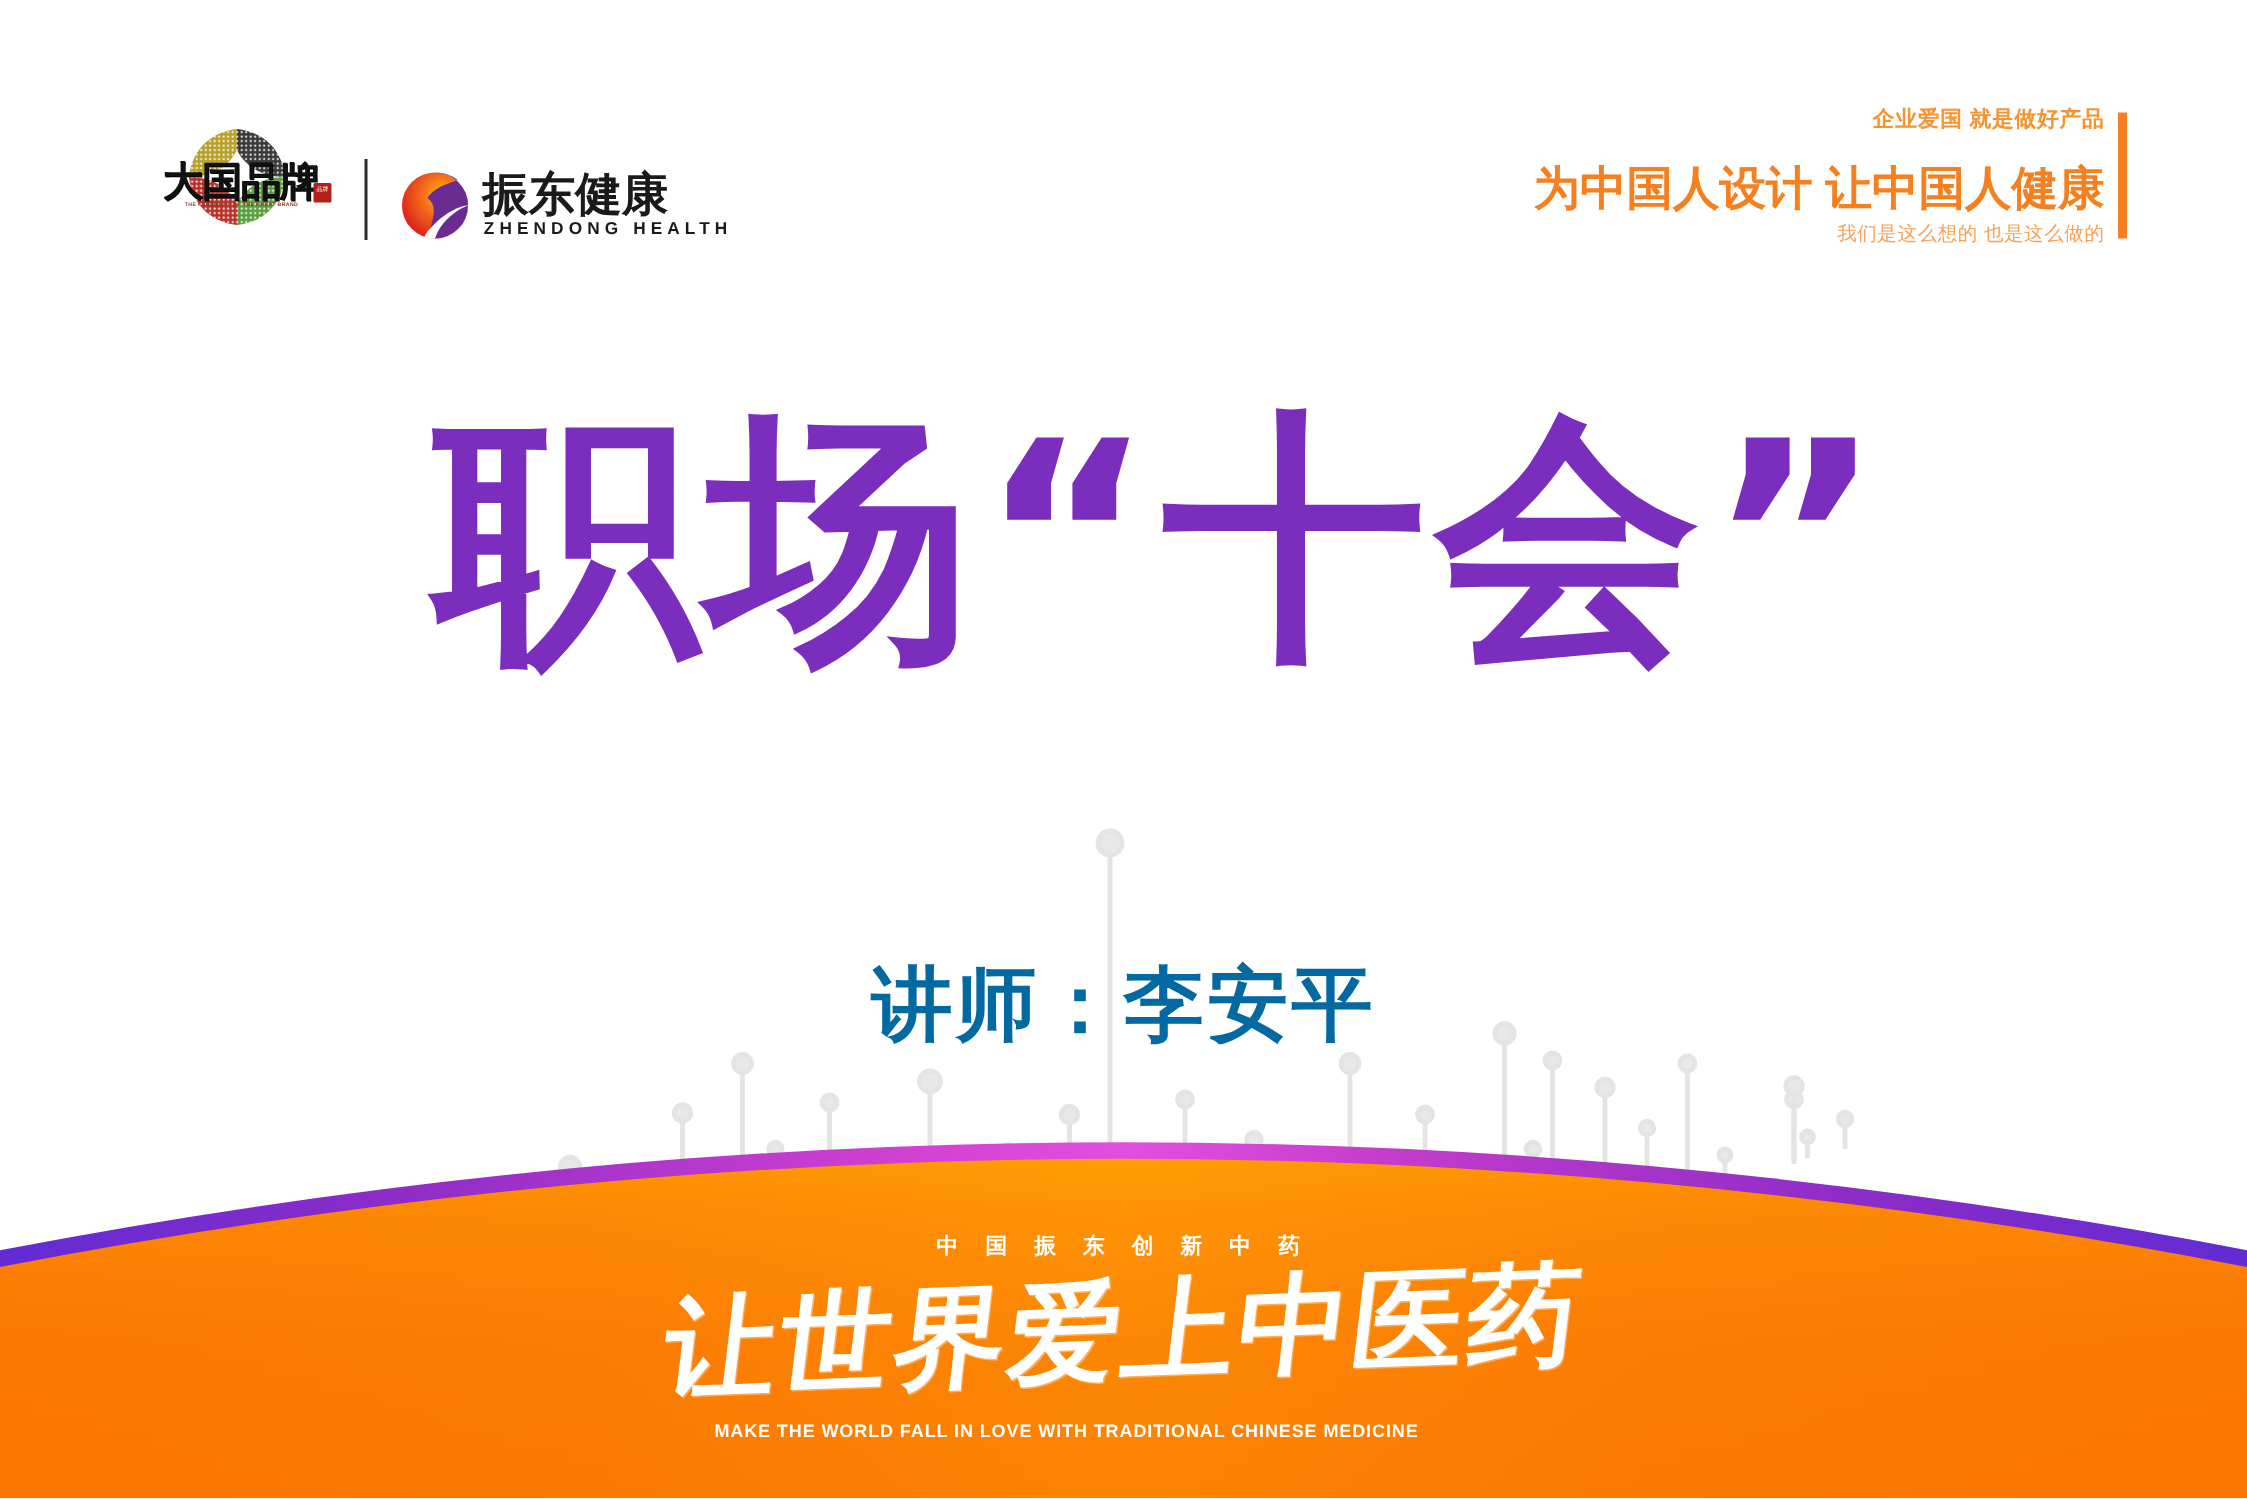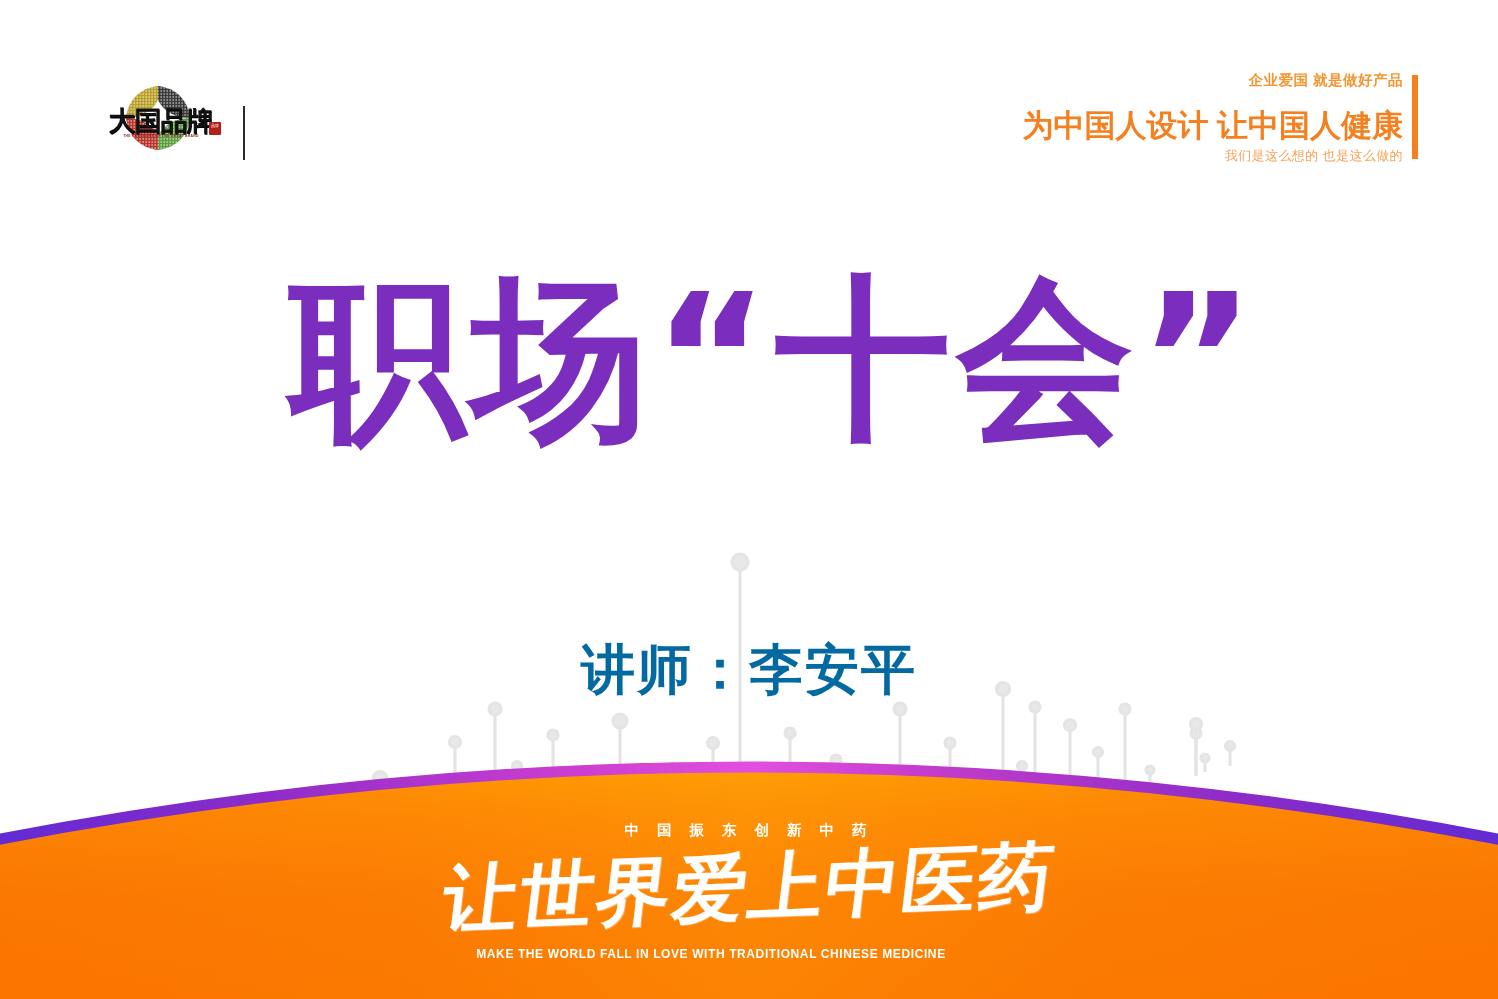--- a/index.html
+++ b/index.html
@@ -173,20 +173,39 @@
           <path d="M40 72 C22 70 10 58 8 40 C22 40 34 46 40 58 Z" fill="url(#dots)"></path>
         </g>
       </svg>
       <div class="guopin-word">大国品牌</div>
       <div class="guopin-en">THE CEREMONY OF THE GREAT BRAND</div>
       <div class="guopin-seal">品牌</div>
     </div>
 
     <div class="divider-bar"></div>
 
+    <div class="zd-logo">
+      <svg class="zd-mark" viewBox="0 0 46 46">
+        <defs>
+          <radialGradient id="zdg" cx="62%" cy="36%" r="72%">
+            <stop offset="0%" stop-color="#FFC000"></stop>
+            <stop offset="45%" stop-color="#F36A1C"></stop>
+            <stop offset="100%" stop-color="#D81A1A"></stop>
+          </radialGradient>
+        </defs>
+        <circle cx="23" cy="23" r="22" fill="url(#zdg)"></circle>
+        <path d="M23 1 A22 22 0 0 1 23 45 C14 40 29 27 18 18 C24 9 35 8 38 6 A22 22 0 0 0 23 1 Z" fill="#6B2C91"></path>
+        <path d="M16 44 A22 22 0 0 0 45 23 C40 23 30 28 24 34 C20 38 17 41 16 44 Z" fill="#ffffff"></path>
+        <path d="M23 45 A22 22 0 0 0 45 23 C39 25 31 31 27 37 C25 40 23.6 43 23 45 Z" fill="#6B2C91"></path>
+      </svg>
+      <div class="zd-text-wrap">
+        <div class="zd-cn">振东健康</div>
+        <div class="zd-en">ZHENDONG HEALTH</div>
+      </div>
+    </div>
   </div>
 
   <div class="slogan-block">
     <div class="slogan-top">企业爱国 就是做好产品</div>
     <div class="slogan-main">为中国人设计 让中国人健康</div>
     <div class="slogan-bottom">我们是这么想的  也是这么做的</div>
   </div>
   <div class="slogan-rule"></div>
 
   <div class="main-title">职场“十会”</div>

